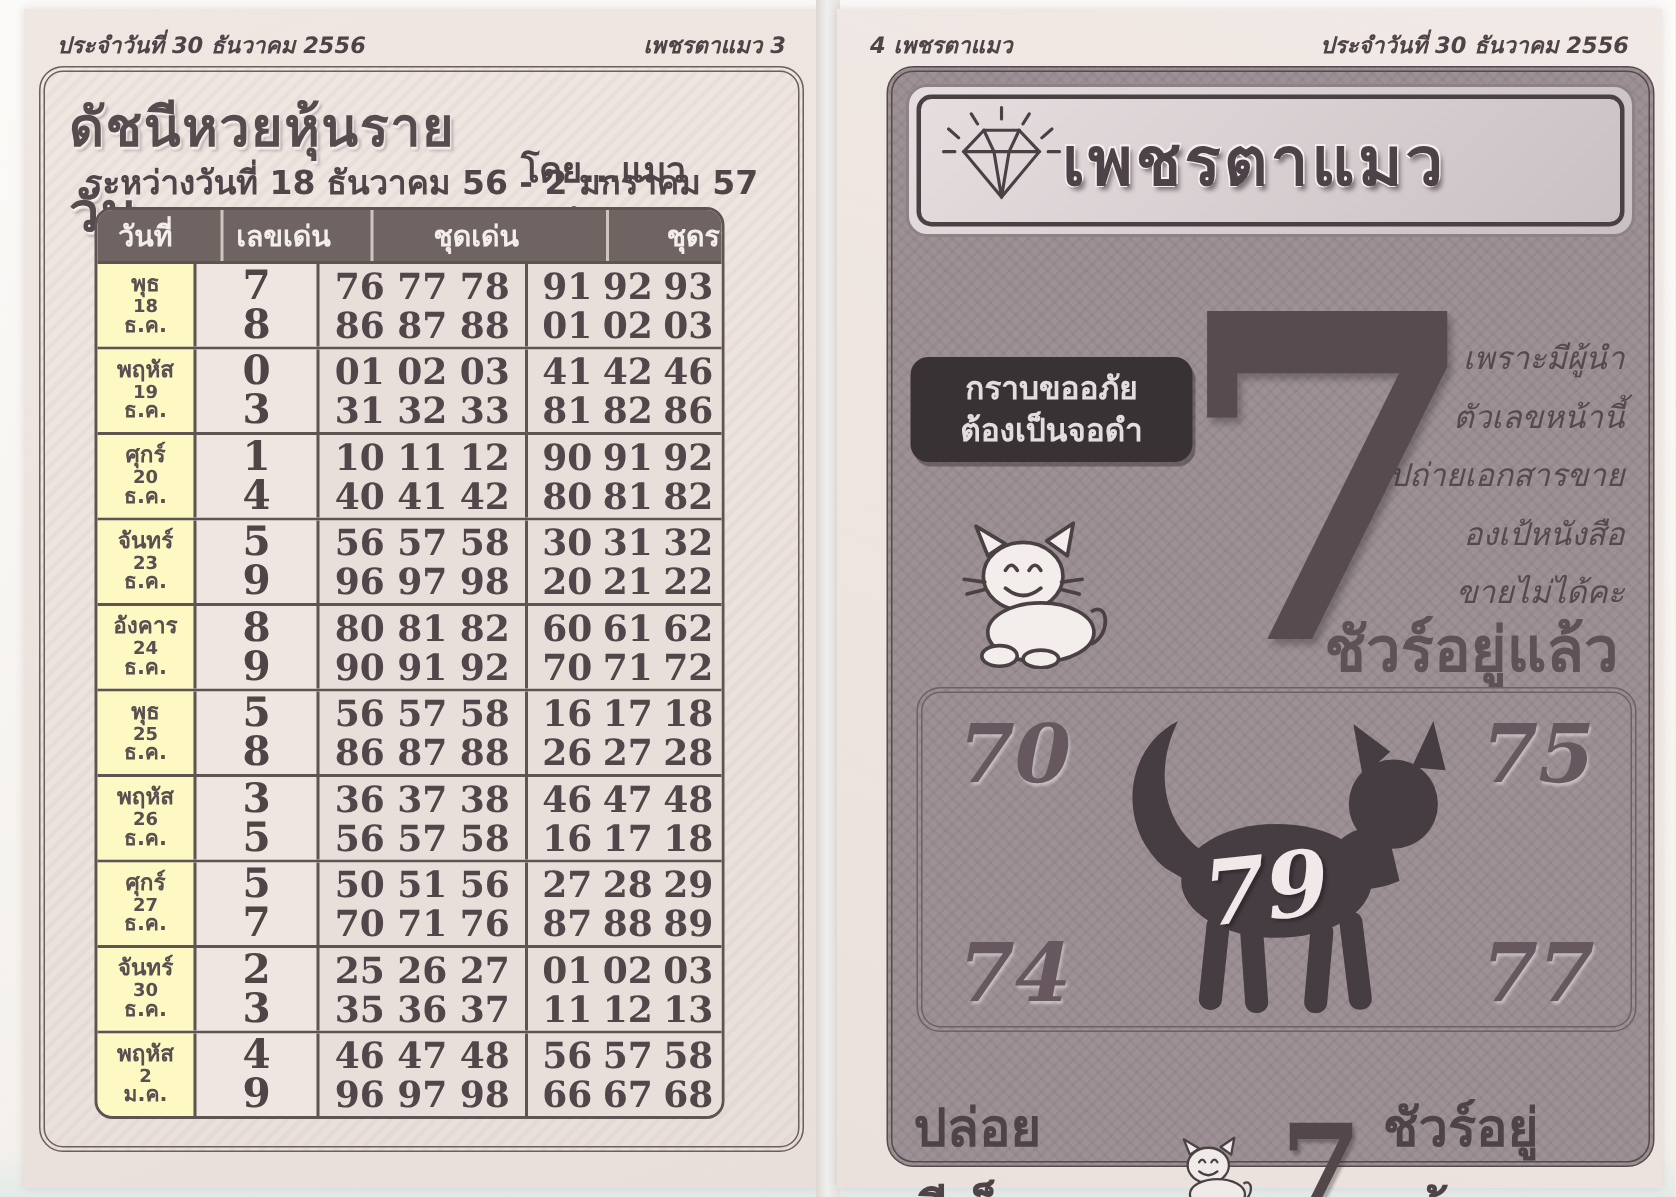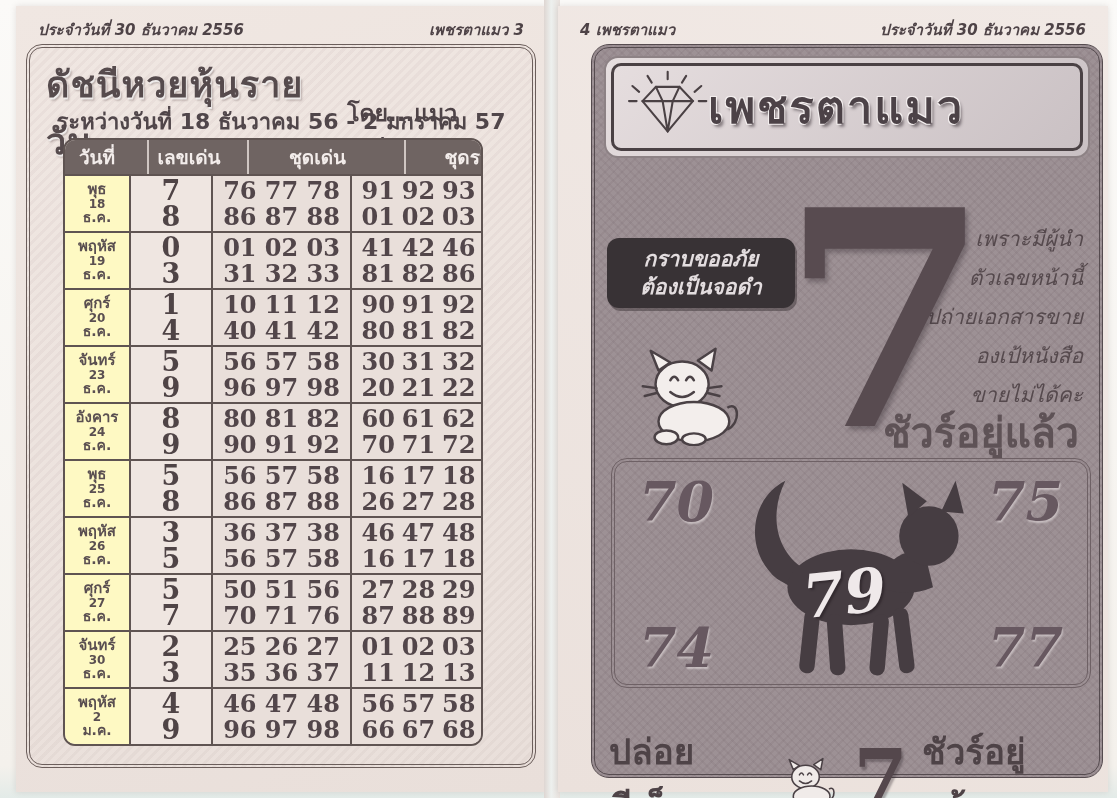--- a/index.html
+++ b/index.html
@@ -43,21 +43,21 @@
           background:var(--poster-bg);
           background-image:repeating-linear-gradient(45deg,rgba(60,45,50,.06) 0 2px,transparent 2px 6px),
                            repeating-linear-gradient(-45deg,rgba(60,45,50,.06) 0 2px,transparent 2px 6px);}
   .banner{position:absolute;left:9px;top:8px;width:486px;height:102px;background:linear-gradient(135deg,#e6dedf,#c9c0c3);border:2px solid #8d8285;border-radius:14px;}
   .banner-inner{position:absolute;inset:5px;border:3px solid #4a4144;border-radius:10px;display:flex;align-items:center;padding:0 10px;}
   .masthead{flex:1;text-align:left;font-size:45px;font-weight:bold;color:#4c4247;letter-spacing:2px;
             text-shadow:-1px -1px 0 #f4efef,1px -1px 0 #f4efef,-1px 1px 0 #f4efef,2px 3px 3px rgba(40,30,35,.5);}
   .running{position:absolute;top:124px;left:96px;font-size:40px;font-weight:bold;color:rgba(80,66,72,.55);letter-spacing:1px;}
   .side-lines{position:absolute;top:172px;right:16px;text-align:right;font-size:21px;line-height:39px;font-weight:normal;font-style:italic;color:#55494d;}
   .apology{position:absolute;left:12px;top:190px;width:188px;padding:7px 15px;background:var(--black-box);border-radius:12px;text-align:center;
-           color:#e3dddf;font-size:21px;font-weight:bold;font-style:italic;line-height:28px;box-shadow:2px 3px 0 rgba(40,32,36,.4);}
+           color:#e3dddf;font-size:21px;font-weight:bold;line-height:28px;box-shadow:2px 3px 0 rgba(40,32,36,.4);}
   .big7{position:absolute;left:186px;top:128px;width:180px;text-align:center;font-family:"DejaVu Serif","Liberation Serif",serif;
         font-size:300px;line-height:290px;font-weight:bold;color:var(--big7);text-shadow:3px 4px 4px rgba(50,40,45,.35);}
   .mascot{position:absolute;left:34px;top:298px;width:118px;height:100px;}
   .sure-big{position:absolute;top:352px;right:20px;font-size:41px;font-weight:bold;color:#5e5256;}
   .numbox{position:absolute;left:16px;top:410px;width:480px;height:230px;border:4px double #6e6165;border-radius:16px;}
   .corner-num{position:absolute;font-family:"DejaVu Serif","Liberation Serif",serif;font-style:italic;font-weight:bold;font-size:54px;color:#675860;text-shadow:1px 2px 2px rgba(245,240,240,.5);}
   .corner-num.tl{left:24px;top:8px;} .corner-num.tr{right:24px;top:8px;}
   .corner-num.bl{left:24px;bottom:4px;} .corner-num.br{right:24px;bottom:4px;}
   .cat-sil{position:absolute;left:50%;top:6px;transform:translateX(-50%);width:246px;height:216px;}
   .center-num{position:absolute;left:50%;top:96px;transform:translateX(-58%) rotate(-6deg);font-family:"DejaVu Serif","Liberation Serif",serif;

